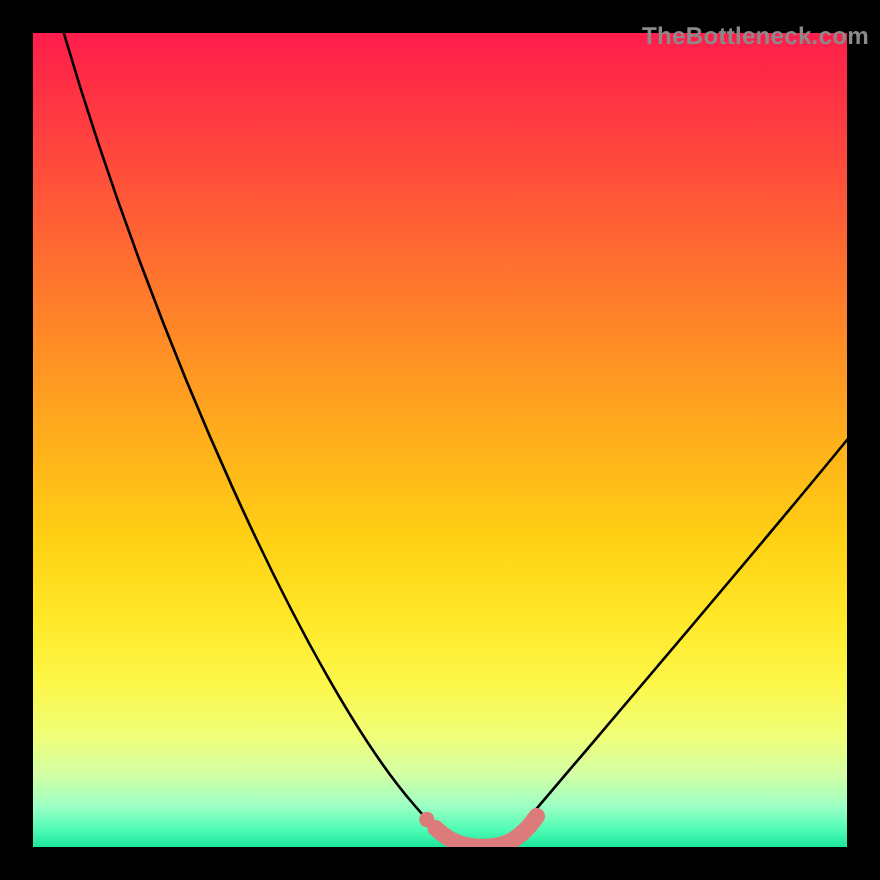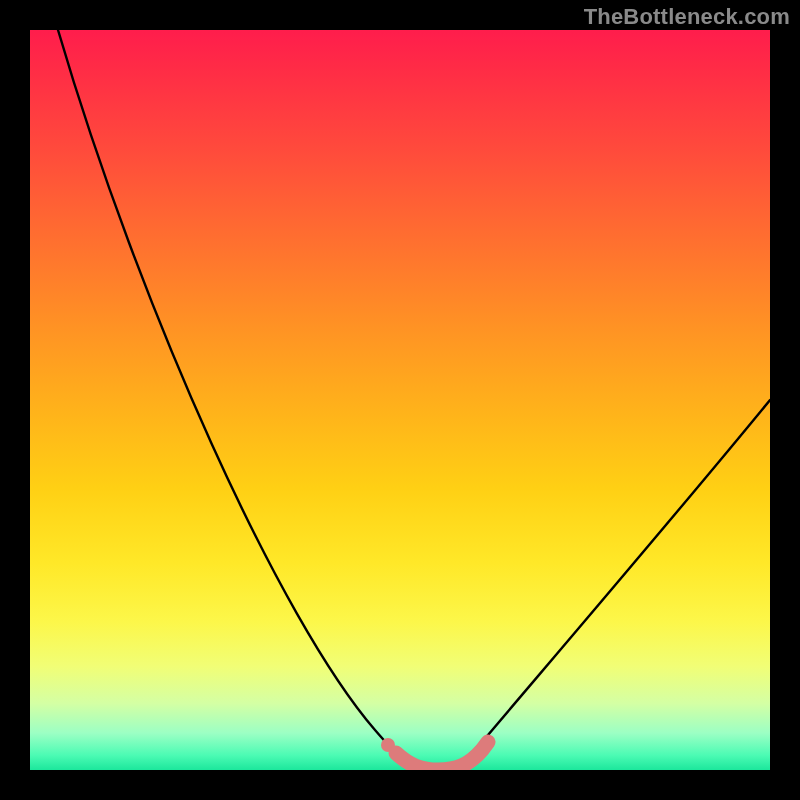--- a/index.html
+++ b/index.html
@@ -41,21 +41,21 @@
       #1CE79C 100%
     );
   }
   svg.curve {
     position: absolute;
     left: 0;
     top: 0;
   }
   .watermark {
     position: absolute;
-    top: 4px;
+    top: 20px;
     right: 10px;
     font-family: Arial, Helvetica, sans-serif;
     font-size: 22px;
     font-weight: 600;
     color: #8a8a8a;
     letter-spacing: 0.2px;
   }
 </style>
 </head>
 <body>

